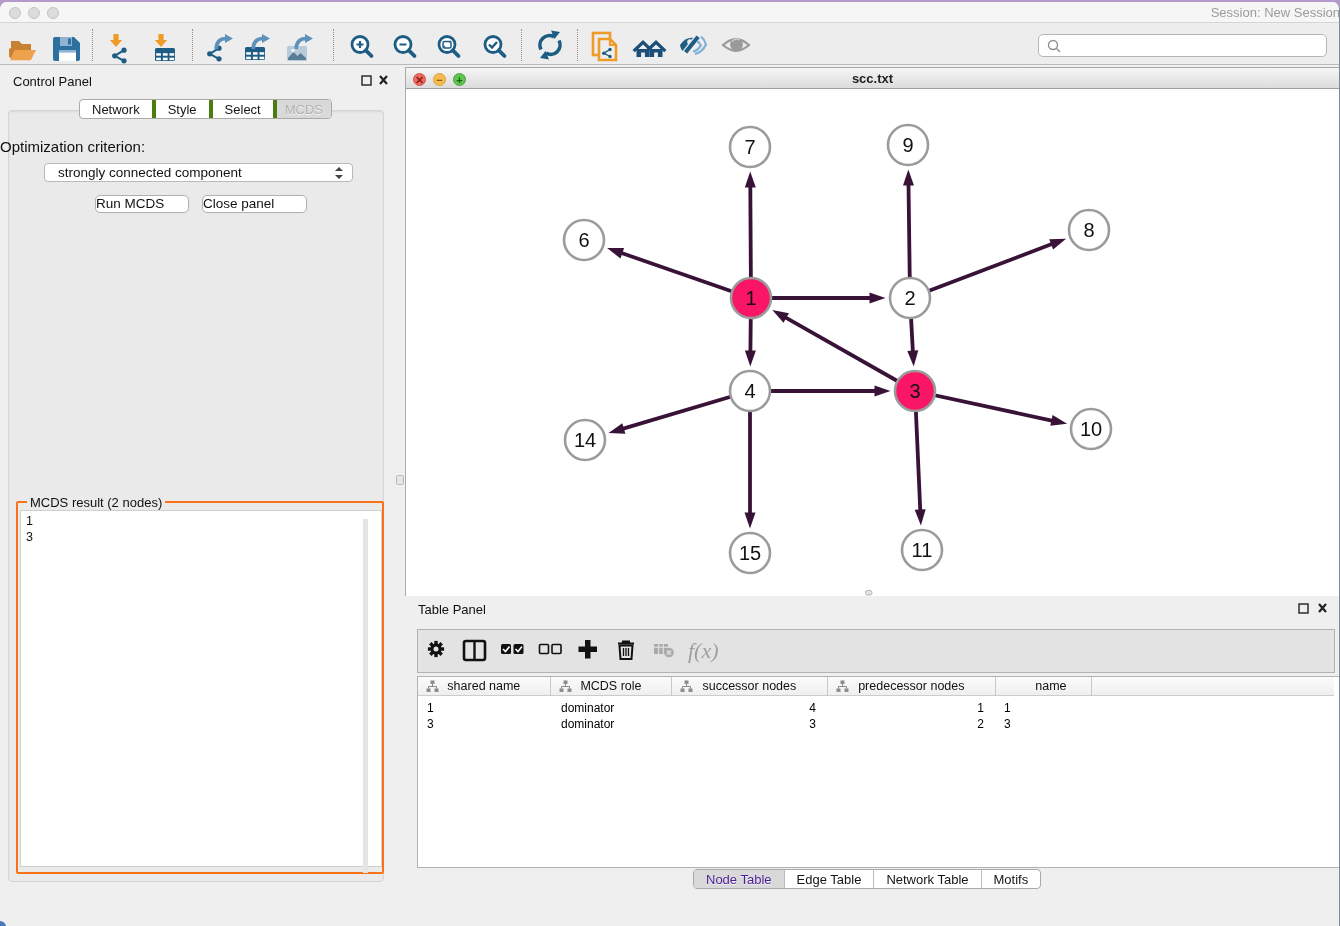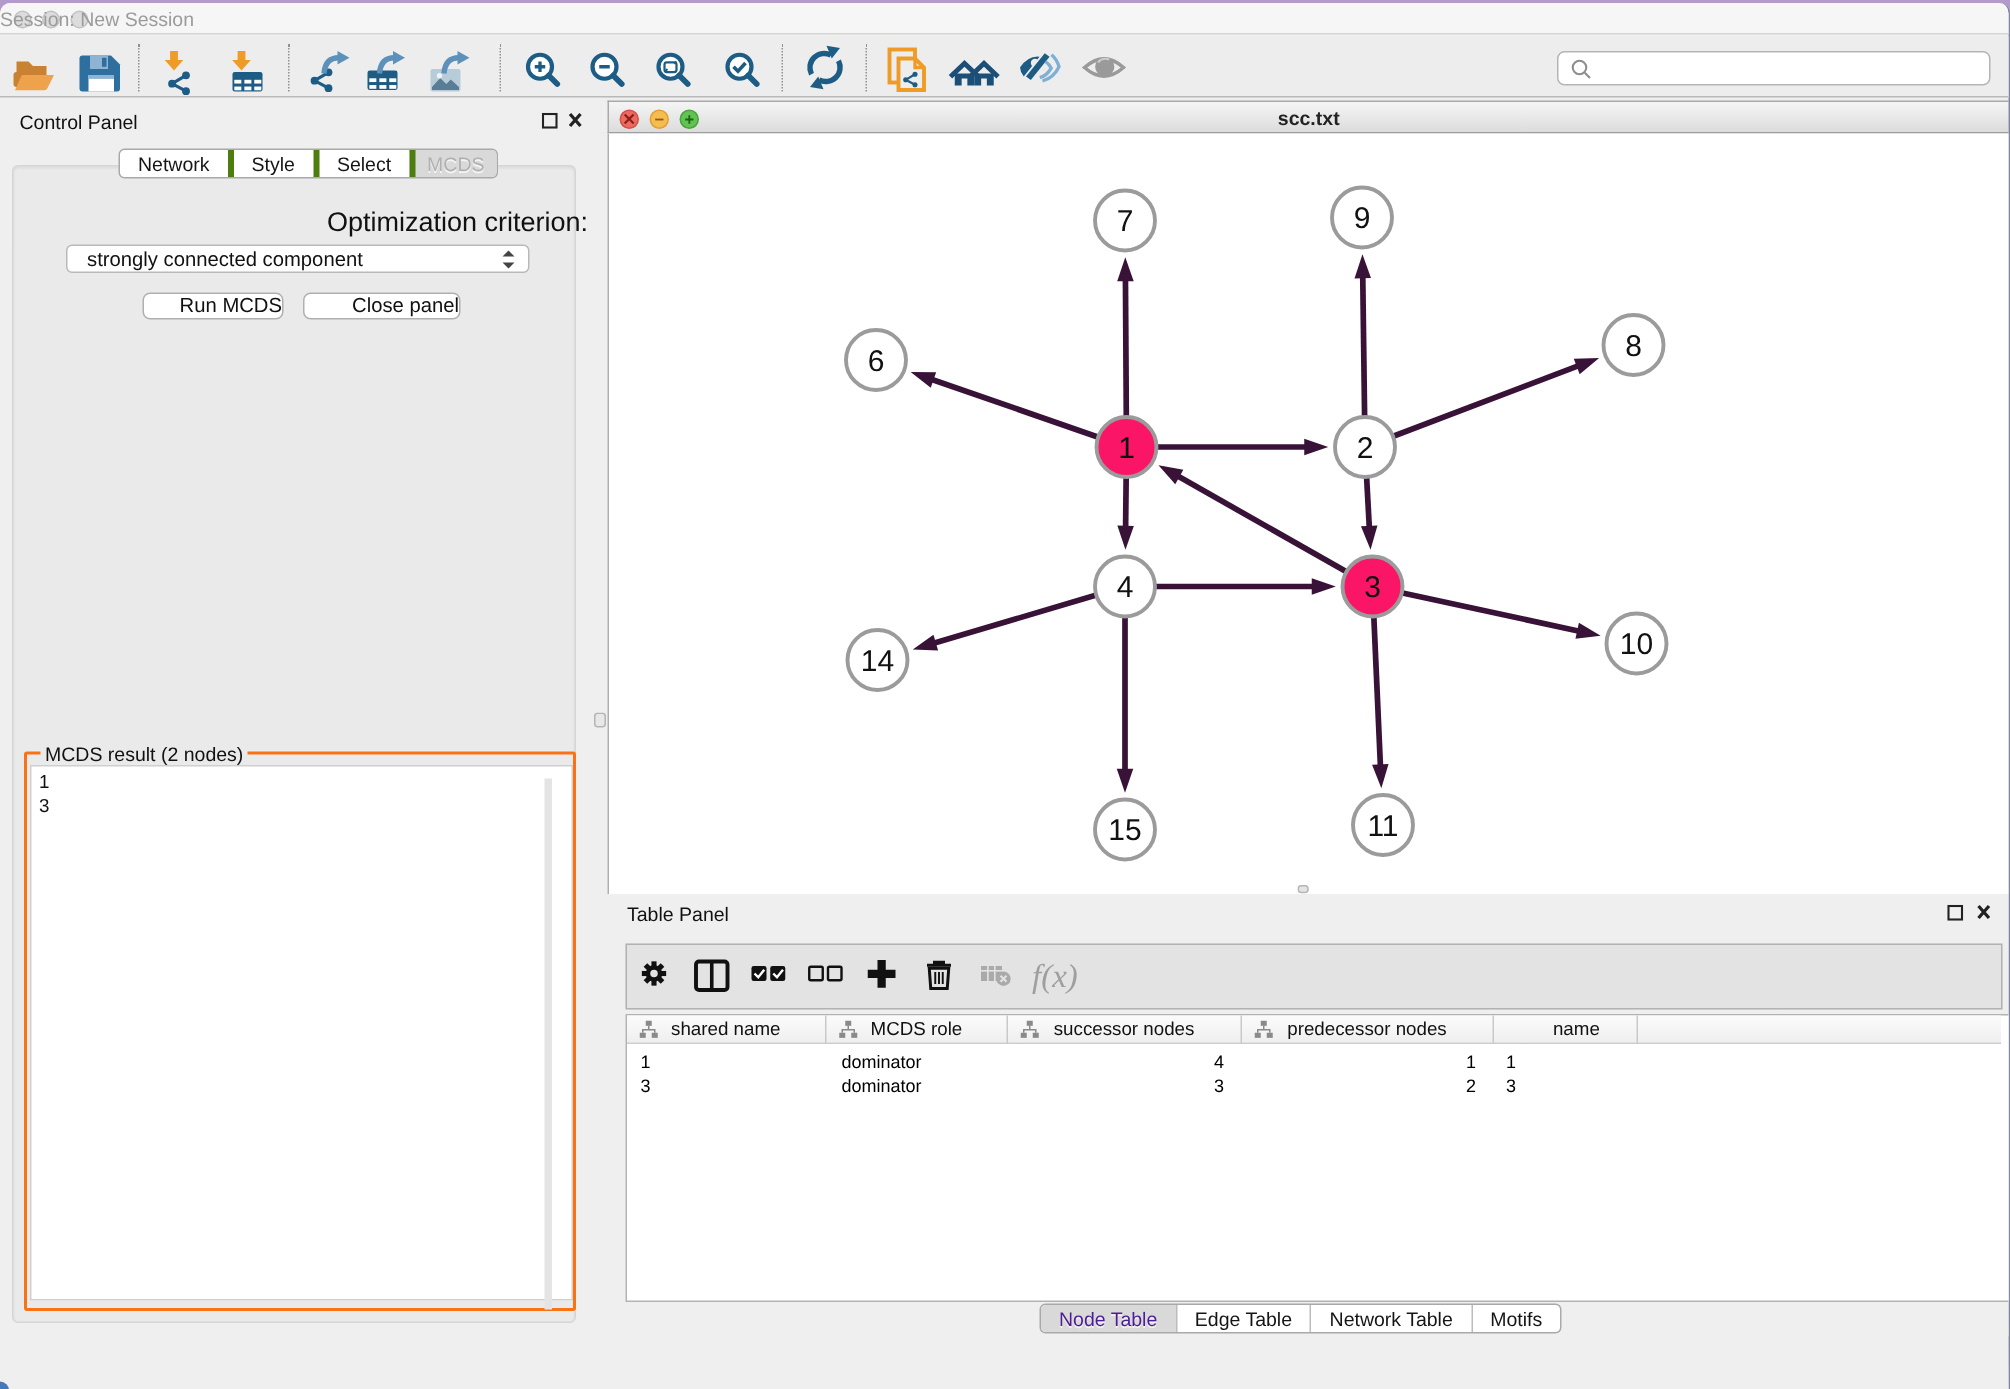--- a/index.html
+++ b/index.html
@@ -1,34 +1,34 @@
 <!DOCTYPE html>
 <html><head><meta charset="utf-8"><style>
 *{margin:0;padding:0;box-sizing:border-box}
 html,body{width:1340px;height:926px;overflow:hidden}
 body{position:relative;background:#b49aca;font-family:"Liberation Sans",sans-serif;-webkit-font-smoothing:antialiased}
 .abs{position:absolute}
 #win{position:absolute;left:0;top:2px;width:1340px;height:924px;background:#efefef;border-radius:7px 7px 0 0;overflow:hidden;border-right:1px solid #7d87a0}
 #titlebar{position:absolute;left:0;top:0;width:1340px;height:21px;background:#f6f6f6;border-bottom:1px solid #d4d4d4}
 .tl{position:absolute;top:5px;width:12px;height:12px;border-radius:50%;background:#dcdcdc;border:1px solid #c3c3c3}
-#wtitle{position:absolute;top:3px;width:100%;text-align:left;color:#9b9b9b;font-size:13px}
+#wtitle{position:absolute;top:3px;width:100%;text-align:right;color:#9b9b9b;font-size:13px}
 #toolbar{position:absolute;left:0;top:22px;width:1340px;height:41px;background:#ededed;border-bottom:1px solid #b9b9b9}
 .sep{position:absolute;top:5px;height:32px;border-left:1px dotted #909090}
 #search{position:absolute;left:1038px;top:10px;width:289px;height:23px;background:#fff;border:1px solid #b5b5b5;border-radius:5px}
 
 #cpanel{position:absolute;left:0;top:64px;width:392px;height:825px;background:#efefef}
 .ptitle{font-size:13px;color:#111}
 .tabs{position:absolute;display:flex;height:20px;z-index:3;font-size:13px;border:1px solid #a9a9a9;border-radius:4px;background:#fff;overflow:hidden}
 .tabs div{padding:2px 12px 0;border-left:4px solid #4d7c0f;color:#151515;white-space:nowrap}
 .tabs div:first-child{border-left:none}
 .tabs div.selt{background:#d9d9d9;color:#b0b0b0;text-shadow:0 1px 0 #f5f5f5}
 #cpinner{position:absolute;left:8px;top:44px;width:376px;height:772px;background:#eaeaea;border:1px solid #d5d5d5;border-radius:4px;box-shadow:inset 0 1px 2px rgba(0,0,0,0.08)}
-#optlabel{position:absolute;left:0;top:72px;width:100%;text-align:right;font-size:18px;color:#111}
+#optlabel{position:absolute;left:0;top:72px;width:100%;text-align:left;font-size:15px;color:#111}
 #dropdown{position:absolute;left:44px;top:97px;width:309px;height:19px;background:#fff;border:1px solid #b9b9b9;border-radius:4px;font-size:13.5px;color:#111;line-height:17px;padding-left:13px}
-.btn{position:absolute;height:18px;background:#fff;border:1px solid #b0b0b0;border-radius:5px;font-size:13.5px;color:#111;text-align:right;line-height:16px}
+.btn{position:absolute;height:18px;background:#fff;border:1px solid #b0b0b0;border-radius:5px;font-size:13.5px;color:#111;text-align:left;line-height:16px}
 #fieldset{position:absolute;left:16px;top:435px;width:368px;height:373px;border:2px solid #f97316;border-radius:2px}
 #fieldlegend{position:absolute;left:9px;top:-8px;background:#eaeaea;padding:0 3px;font-size:13px;color:#111}
 #listbox{position:absolute;left:2px;top:7px;width:362px;height:357px;background:#fff;border:1px solid #cfcfcf;font-size:12.5px;color:#111;line-height:16px;padding:2px 0 0 5px}
 #lscroll{position:absolute;right:13px;top:8px;width:5px;height:354px;background:#e4e4e4}
 
 #netwin{position:absolute;left:405px;top:64px;width:935px;height:530px}
 #nettitle{position:absolute;left:0;top:1px;width:935px;height:22px;background:linear-gradient(#f5f5f5,#dcdcdc);border:1px solid #a9a9a9;border-bottom:1px solid #9e9e9e}
 #netcanvas{position:absolute;left:0;top:23px;width:935px;height:507px;background:#fff;border-left:1px solid #adadad}
 .mac{position:absolute;top:4.5px;width:13px;height:13px;border-radius:50%;font-size:11px;line-height:12px;text-align:center;font-weight:bold}
 #ntext{position:absolute;top:3px;width:100%;text-align:center;font-size:13px;font-weight:bold;color:#222}

